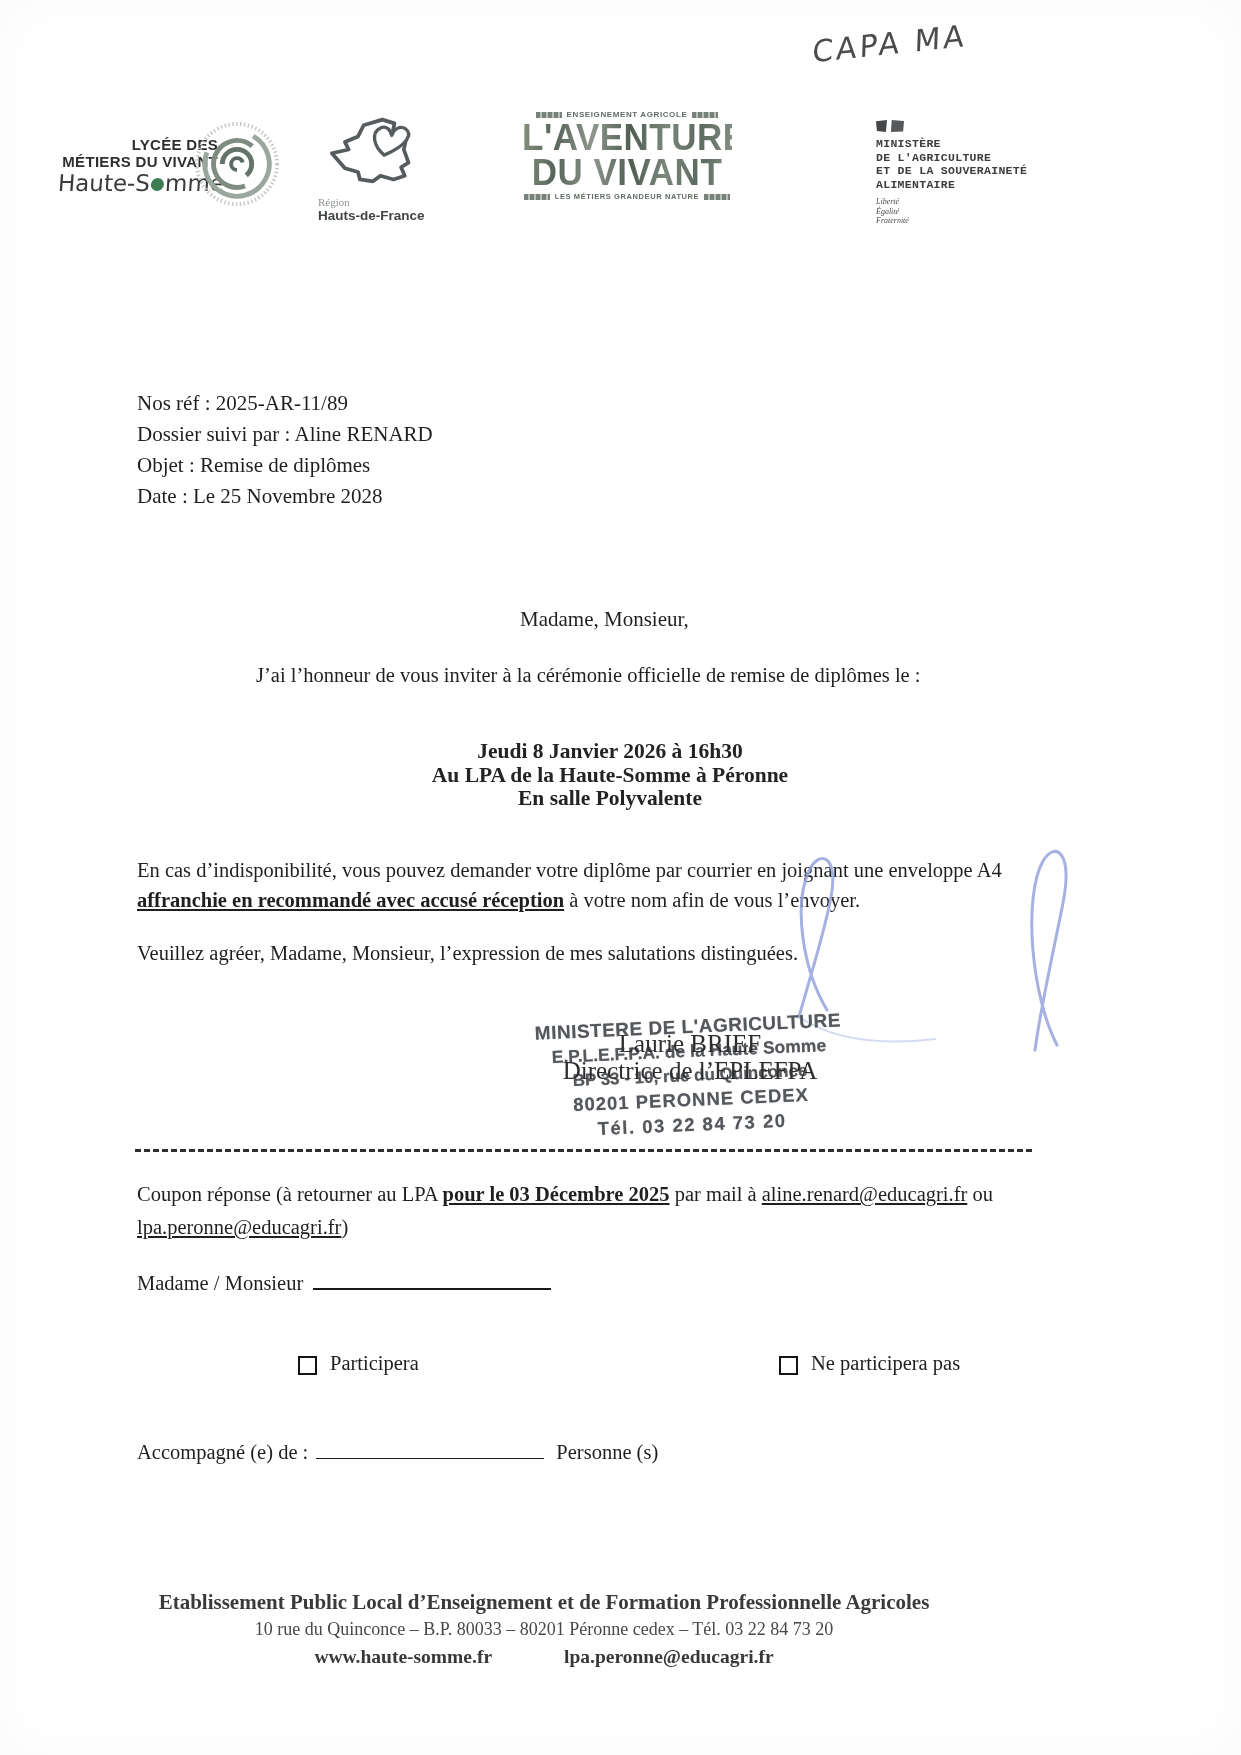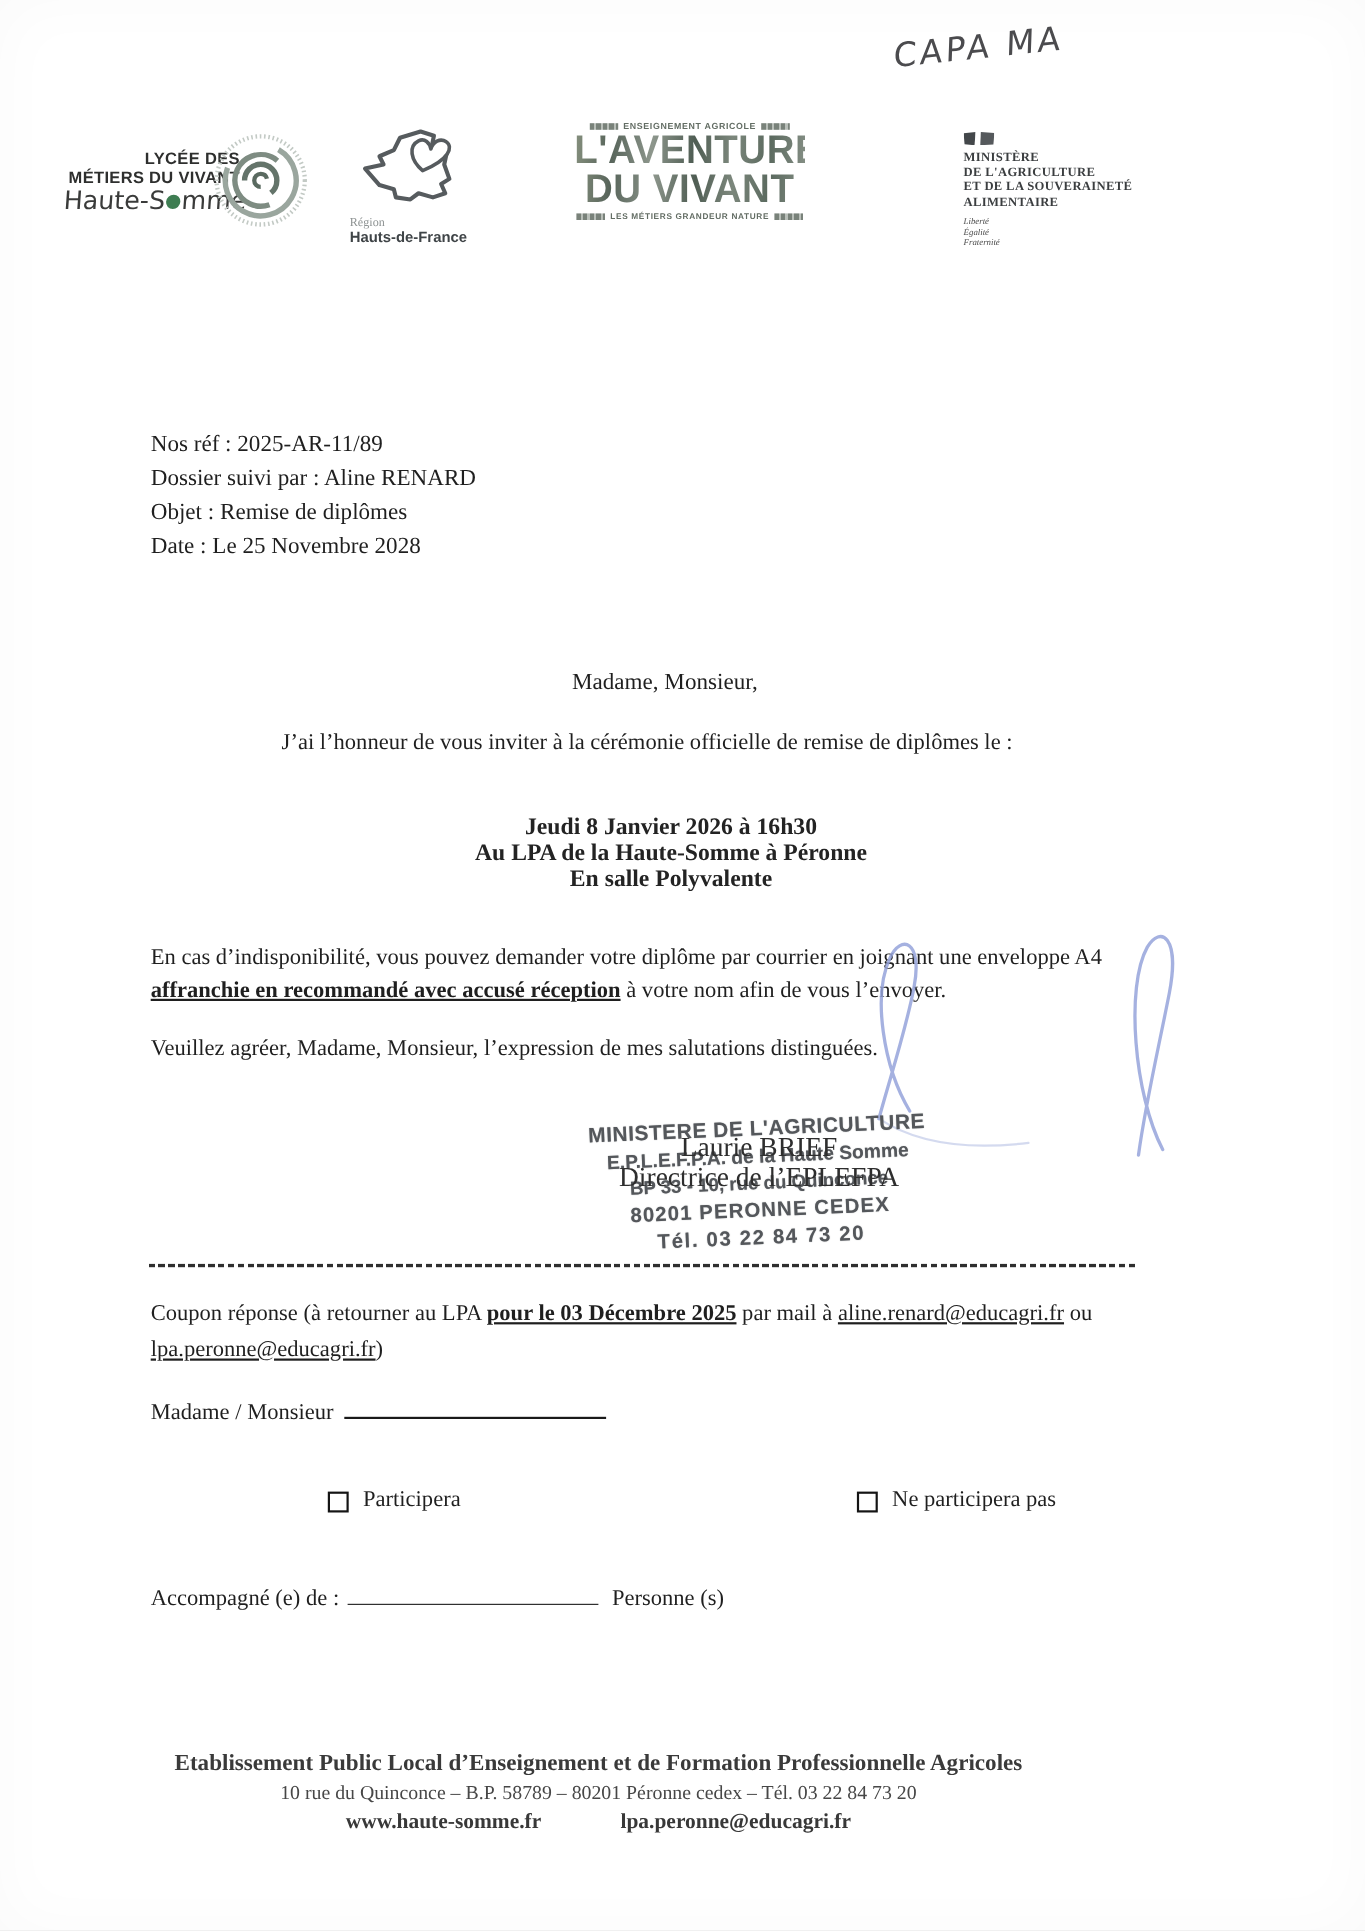--- a/index.html
+++ b/index.html
@@ -33,21 +33,21 @@
     color:#66726a;letter-spacing:.5px;transform:scaleY(1.04);}
   @supports ((-webkit-background-clip:text)){
     .camo{background:linear-gradient(95deg,#87917f 0%,#57645a 16%,#8d968c 34%,#4f5d53 52%,#7c877c 68%,#5b6a5f 84%,#848e84 100%);
       -webkit-background-clip:text;background-clip:text;color:transparent;}
   }
 
   #ministere{left:876px;top:120px;width:190px;}
   #flag-icon{display:flex;gap:4px;margin-bottom:5px;}
   #flag-icon .f1{width:11px;height:12px;background:#43474a;clip-path:polygon(0 10%,100% 0,90% 100%,8% 92%);}
   #flag-icon .f2{width:13px;height:12px;background:#55595c;clip-path:polygon(5% 0,100% 8%,93% 95%,0 100%);}
-  .min-line{font-family:Liberation Serif, serif;font-weight:bold;font-size:11.5px;line-height:13.5px;color:#3b3e40;letter-spacing:.3px;}
+  .min-line{font-family:Liberation Mono, monospace;font-weight:bold;font-size:11.5px;line-height:13.5px;color:#3b3e40;letter-spacing:.3px;}
   .motto{font-size:8px;font-style:italic;line-height:9.5px;color:#4a4a4a;margin-top:6px;}
 
   
   #ref-block{left:137px;top:388px;font-size:21px;line-height:31px;}
 
   
   #salutation{left:520px;top:607px;font-size:21px;}
   #intro{left:256px;top:664px;font-size:20.5px;}
   #event-block{left:320px;top:740px;width:580px;text-align:center;font-weight:bold;
     font-size:21.5px;line-height:23.5px;color:#232323;}
@@ -199,20 +199,20 @@
   <div id="cb1-label" class="abs">Participera</div>
   <div id="cb2" class="abs checkbox"></div>
   <div id="cb2-label" class="abs">Ne participera pas</div>
 
   <div id="accompany-row" class="abs">
     <span>Accompagné (e) de :</span><span id="accompany-blank" class="blank"></span><span id="persons-label">Personne (s)</span>
   </div>
 
   <div id="footer" class="abs">
     <div class="f1">Etablissement Public Local d’Enseignement et de Formation Professionnelle Agricoles</div>
-    <div class="f2">10 rue du Quinconce – B.P. 58789 – 80201 Péronne cedex – Tél. 03 22 84 73 20</div>
+    <div class="f2">10 rue du Quinconce – B.P. 80033 – 80201 Péronne cedex – Tél. 03 22 84 73 20</div>
     <div class="f3">
       <span>www.haute-somme.fr</span>
       <span>lpa.peronne@educagri.fr</span>
     </div>
   </div>
 
 </div>
 
 </body></html>

